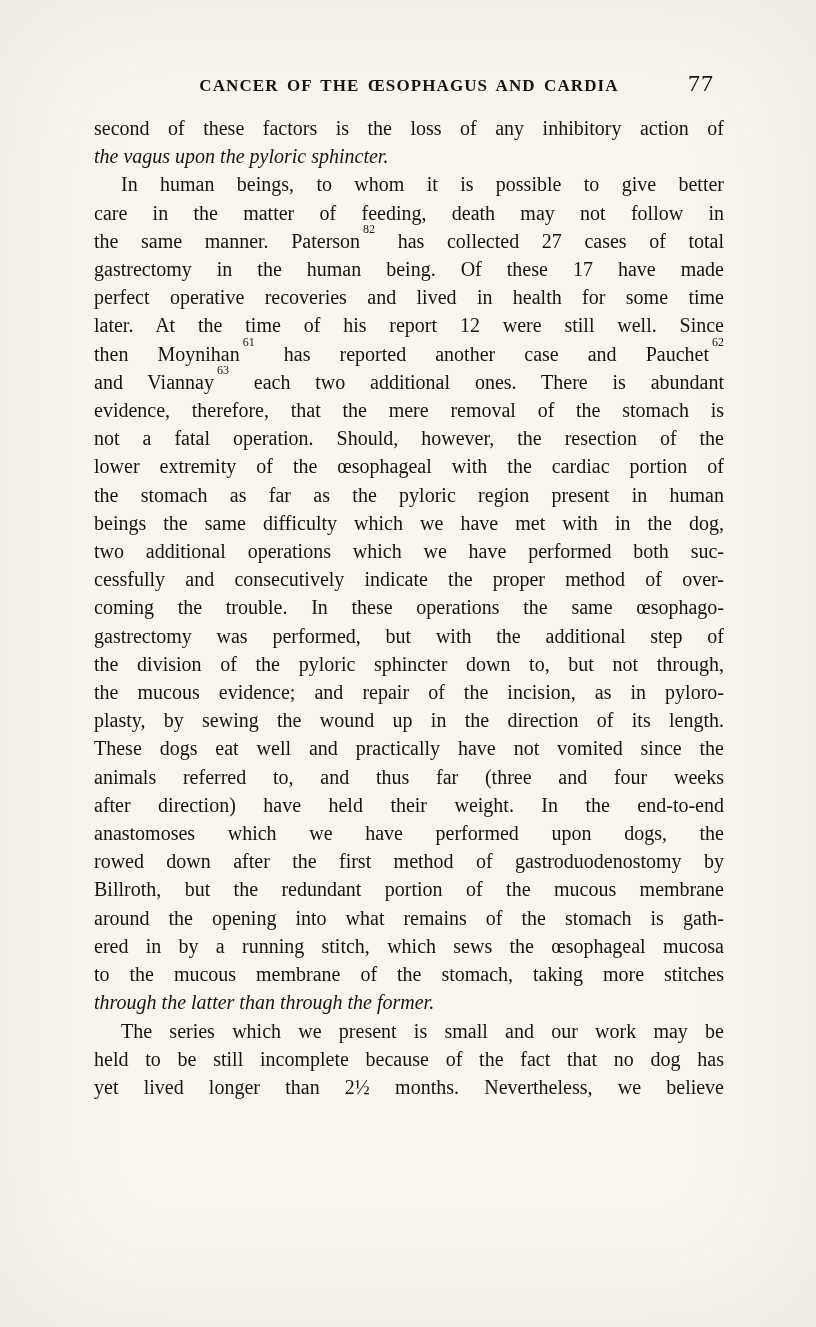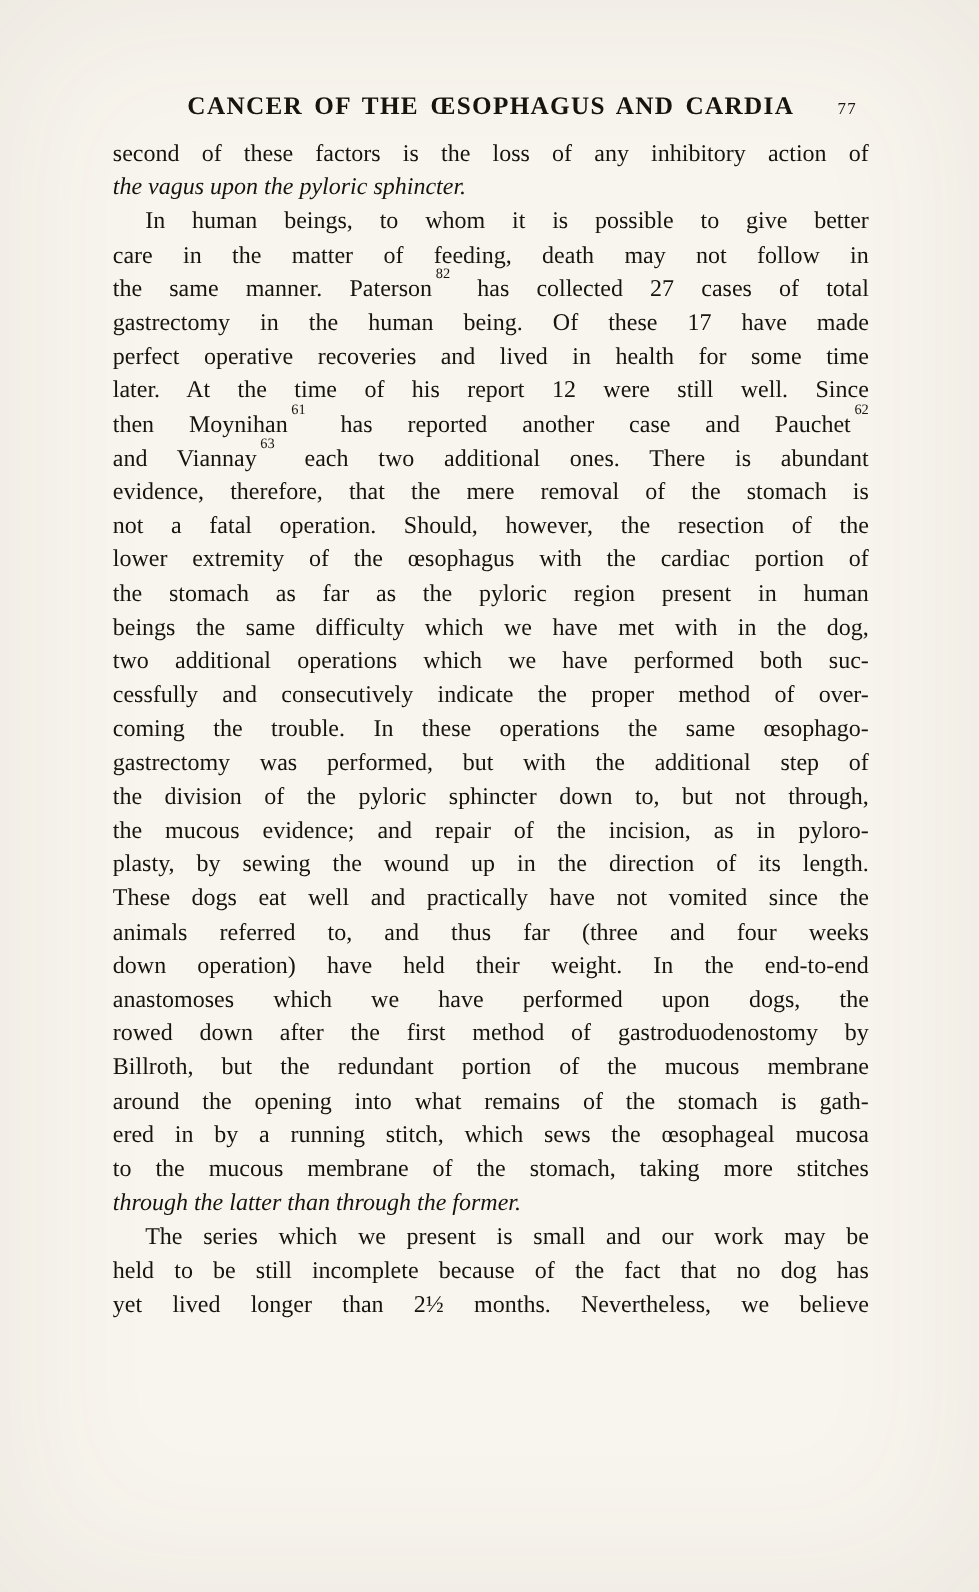--- a/index.html
+++ b/index.html
@@ -20,31 +20,31 @@
     overflow: hidden;
   }
   .running-head {
     position: absolute;
     top: 76px;
     left: 94px;
     width: 630px;
     text-align: center;
   }
   .running-head .title {
-    font-size: 21px;
+    font-size: 17px;
     font-weight: 700;
     letter-spacing: 1.1px;
     word-spacing: 3px;
     white-space: nowrap;
   }
   .pagenum {
     position: absolute;
-    top: 84px;
+    top: 70px;
     right: 102px;
-    font-size: 14px;
+    font-size: 24px;
     letter-spacing: 1px;
   }
   .body-text {
     position: absolute;
     top: 114px;
     left: 94px;
     width: 630px;
     font-size: 20px;
     line-height: 28.2px;
   }
@@ -82,33 +82,33 @@
       <div class="line indent">In human beings, to whom it is possible to give better</div>
       <div class="line">care in the matter of feeding, death may not follow in</div>
       <div class="line">the same manner. Paterson<sup class="ref">82</sup> has collected 27 cases of total</div>
       <div class="line">gastrectomy in the human being. Of these 17 have made</div>
       <div class="line">perfect operative recoveries and lived in health for some time</div>
       <div class="line">later. At the time of his report 12 were still well. Since</div>
       <div class="line">then Moynihan<sup class="ref">61</sup> has reported another case and Pauchet<sup class="ref">62</sup></div>
       <div class="line">and Viannay<sup class="ref">63</sup> each two additional ones. There is abundant</div>
       <div class="line">evidence, therefore, that the mere removal of the stomach is</div>
       <div class="line">not a fatal operation. Should, however, the resection of the</div>
-      <div class="line">lower extremity of the œsophagus with the cardiac portion of</div>
+      <div class="line">lower extremity of the œsophageal with the cardiac portion of</div>
       <div class="line">the stomach as far as the pyloric region present in human</div>
       <div class="line">beings the same difficulty which we have met with in the dog,</div>
       <div class="line">two additional operations which we have performed both suc-</div>
       <div class="line">cessfully and consecutively indicate the proper method of over-</div>
       <div class="line">coming the trouble. In these operations the same œsophago-</div>
       <div class="line">gastrectomy was performed, but with the additional step of</div>
       <div class="line">the division of the pyloric sphincter down to, but not through,</div>
       <div class="line">the mucous evidence; and repair of the incision, as in pyloro-</div>
       <div class="line">plasty, by sewing the wound up in the direction of its length.</div>
       <div class="line">These dogs eat well and practically have not vomited since the</div>
       <div class="line">animals referred to, and thus far (three and four weeks</div>
-      <div class="line">down operation) have held their weight. In the end-to-end</div>
+      <div class="line">after direction) have held their weight. In the end-to-end</div>
       <div class="line">anastomoses which we have performed upon dogs, the</div>
       <div class="line">rowed down after the first method of gastroduodenostomy by</div>
       <div class="line">Billroth, but the redundant portion of the mucous membrane</div>
       <div class="line">around the opening into what remains of the stomach is gath-</div>
       <div class="line">ered in by a running stitch, which sews the œsophageal mucosa</div>
       <div class="line">to the mucous membrane of the stomach, taking more stitches</div>
       <div class="line last">through the latter than through the former.</div>
       <div class="line indent">The series which we present is small and our work may be</div>
       <div class="line">held to be still incomplete because of the fact that no dog has</div>
       <div class="line">yet lived longer than 2½ months. Nevertheless, we believe</div>

